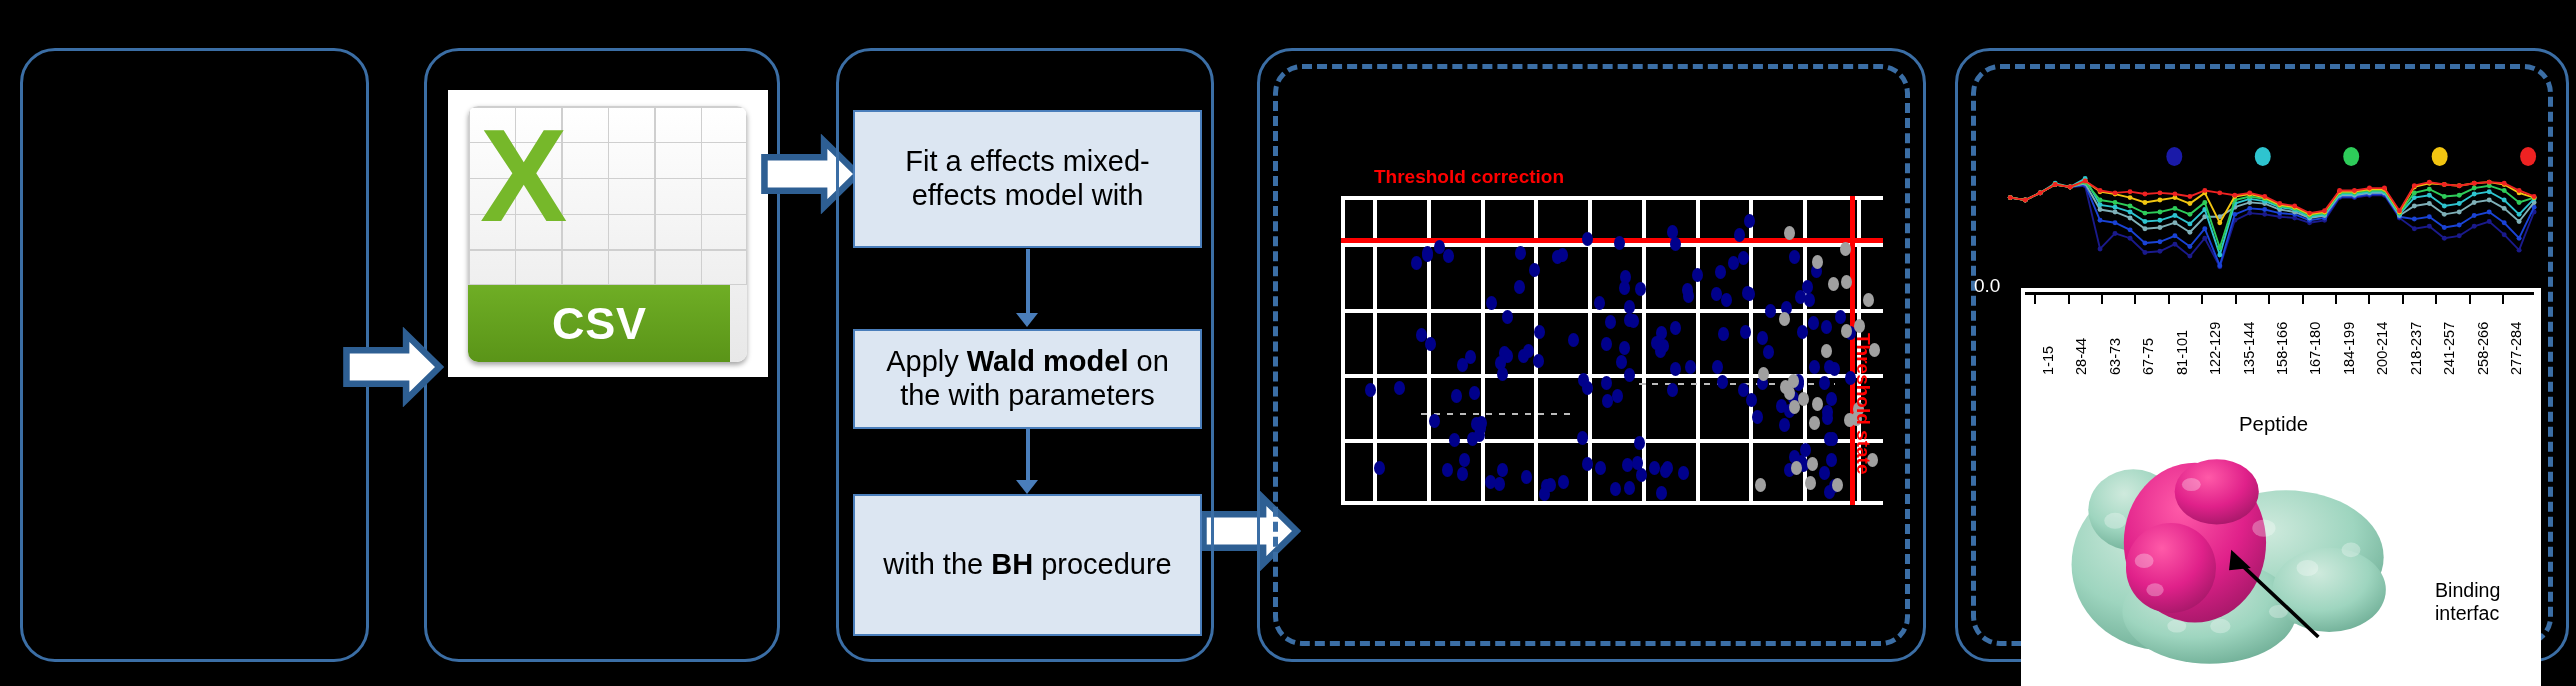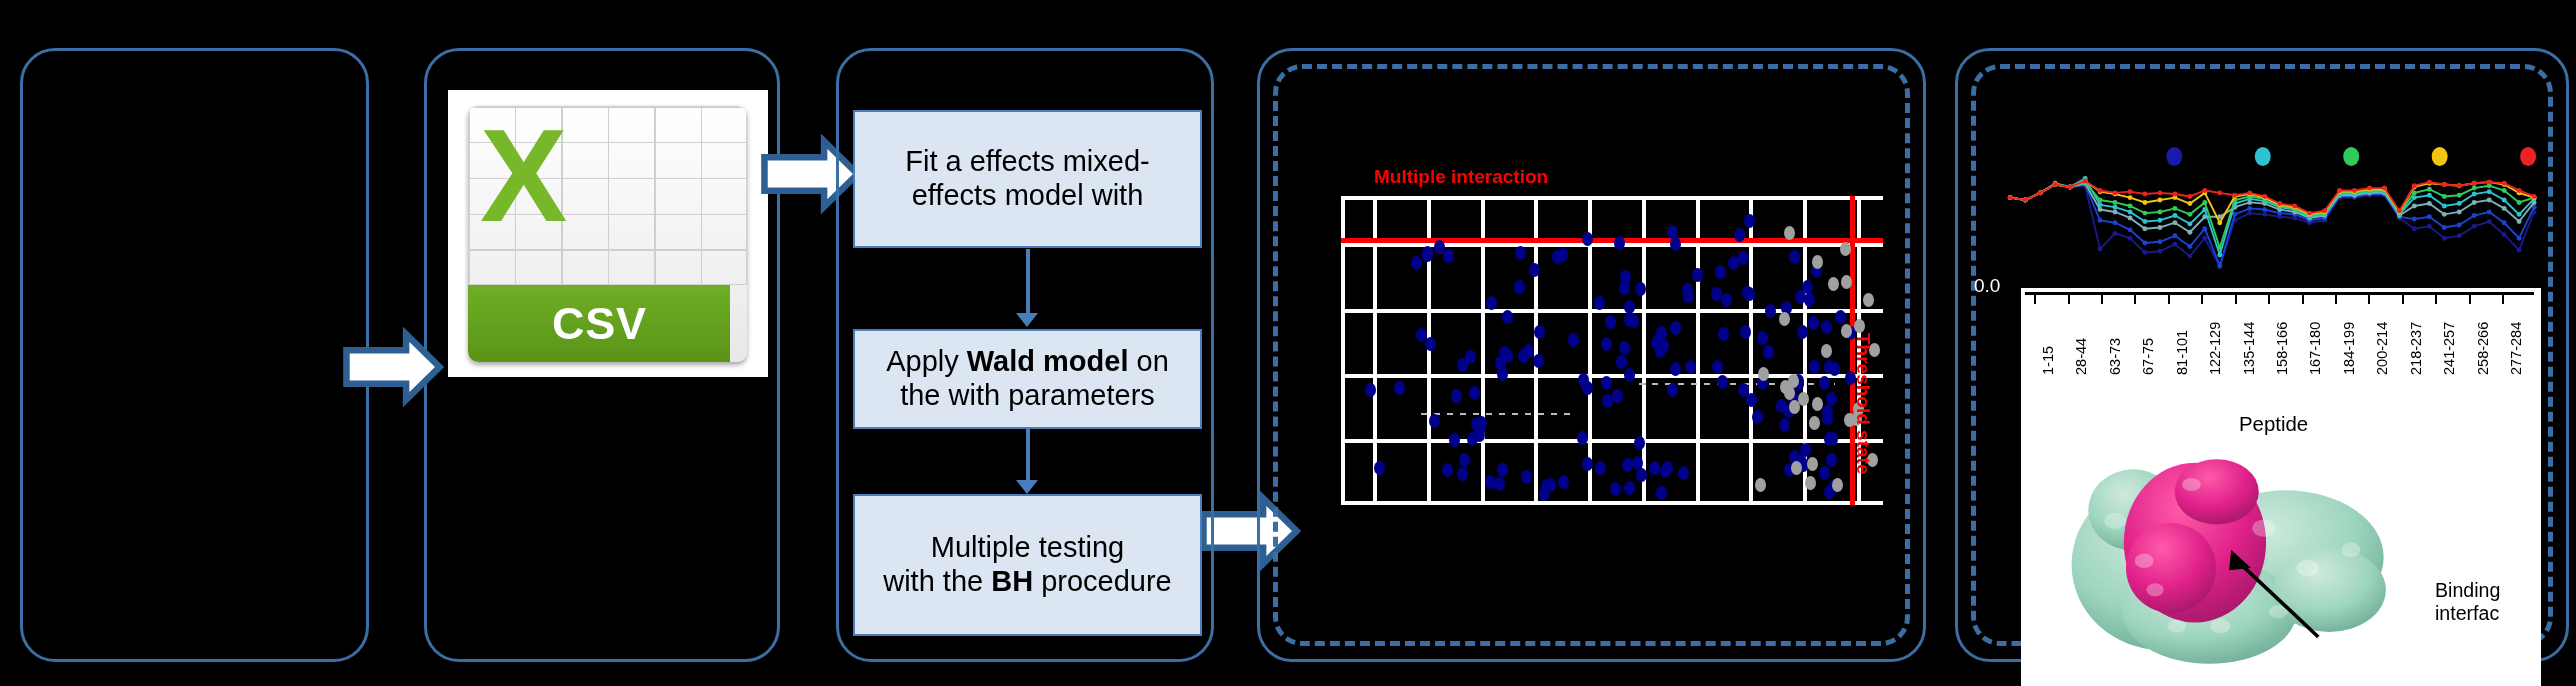--- a/index.html
+++ b/index.html
@@ -124,28 +124,27 @@
   <div>
       <div>Apply <b>Wald model</b> on</div>
       <div>the with parameters</div>
     </div>
 </div>
 <div class="connector" style="left:1026px;top:429px;height:58px;"></div>
 <div class="connector-head" style="left:1016px;top:480px;"></div>
 
 <div class="procbox" style="left:853px;top:494px;width:349px;height:142px;">
   <div>
-      <div>Multiple testing</div>
       <div>with the <b>BH</b> procedure</div>
     </div>
 </div>
 
 <div class="panel dashed-inner" style="left:1257px;top:48px;width:669px;height:614px;"></div>
 
-<div class="lbl-red" style="left:1374px;top:166px;">Multiple interaction</div>
+<div class="lbl-red" style="left:1374px;top:166px;">Threshold correction</div>
 
 <div class="scatter" style="left:1341px;top:196px;width:542px;height:309px;">
 
   <div class="gridline" style="left:0;top:0;width:100%;height:3.6px;"></div>
   <div class="gridline" style="left:0;top:47px;width:100%;height:3.6px;"></div>
   <div class="gridline" style="left:0;top:113px;width:100%;height:3.6px;"></div>
   <div class="gridline" style="left:0;top:178px;width:100%;height:3.6px;"></div>
   <div class="gridline" style="left:0;top:243px;width:100%;height:3.6px;"></div>
   <div class="gridline" style="left:0;top:305px;width:100%;height:3.6px;"></div>
 

